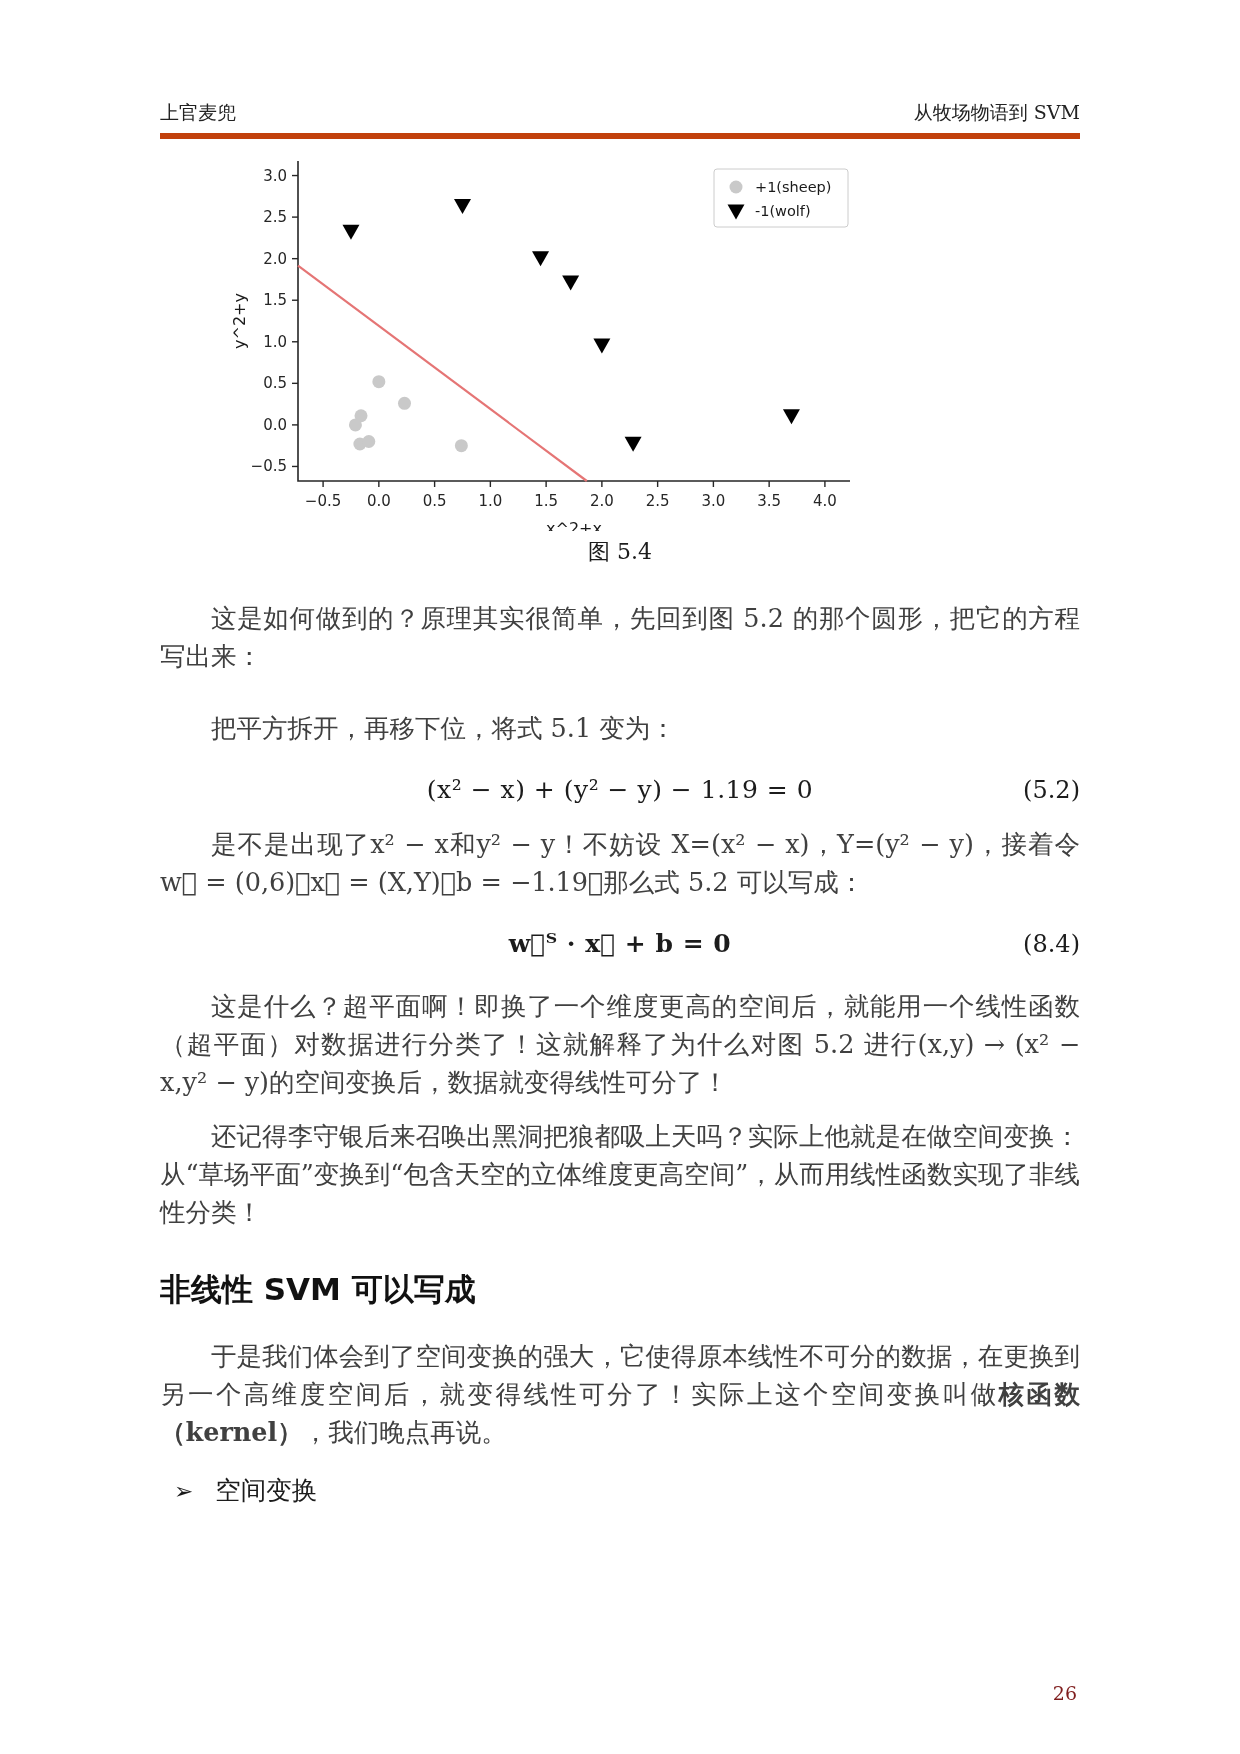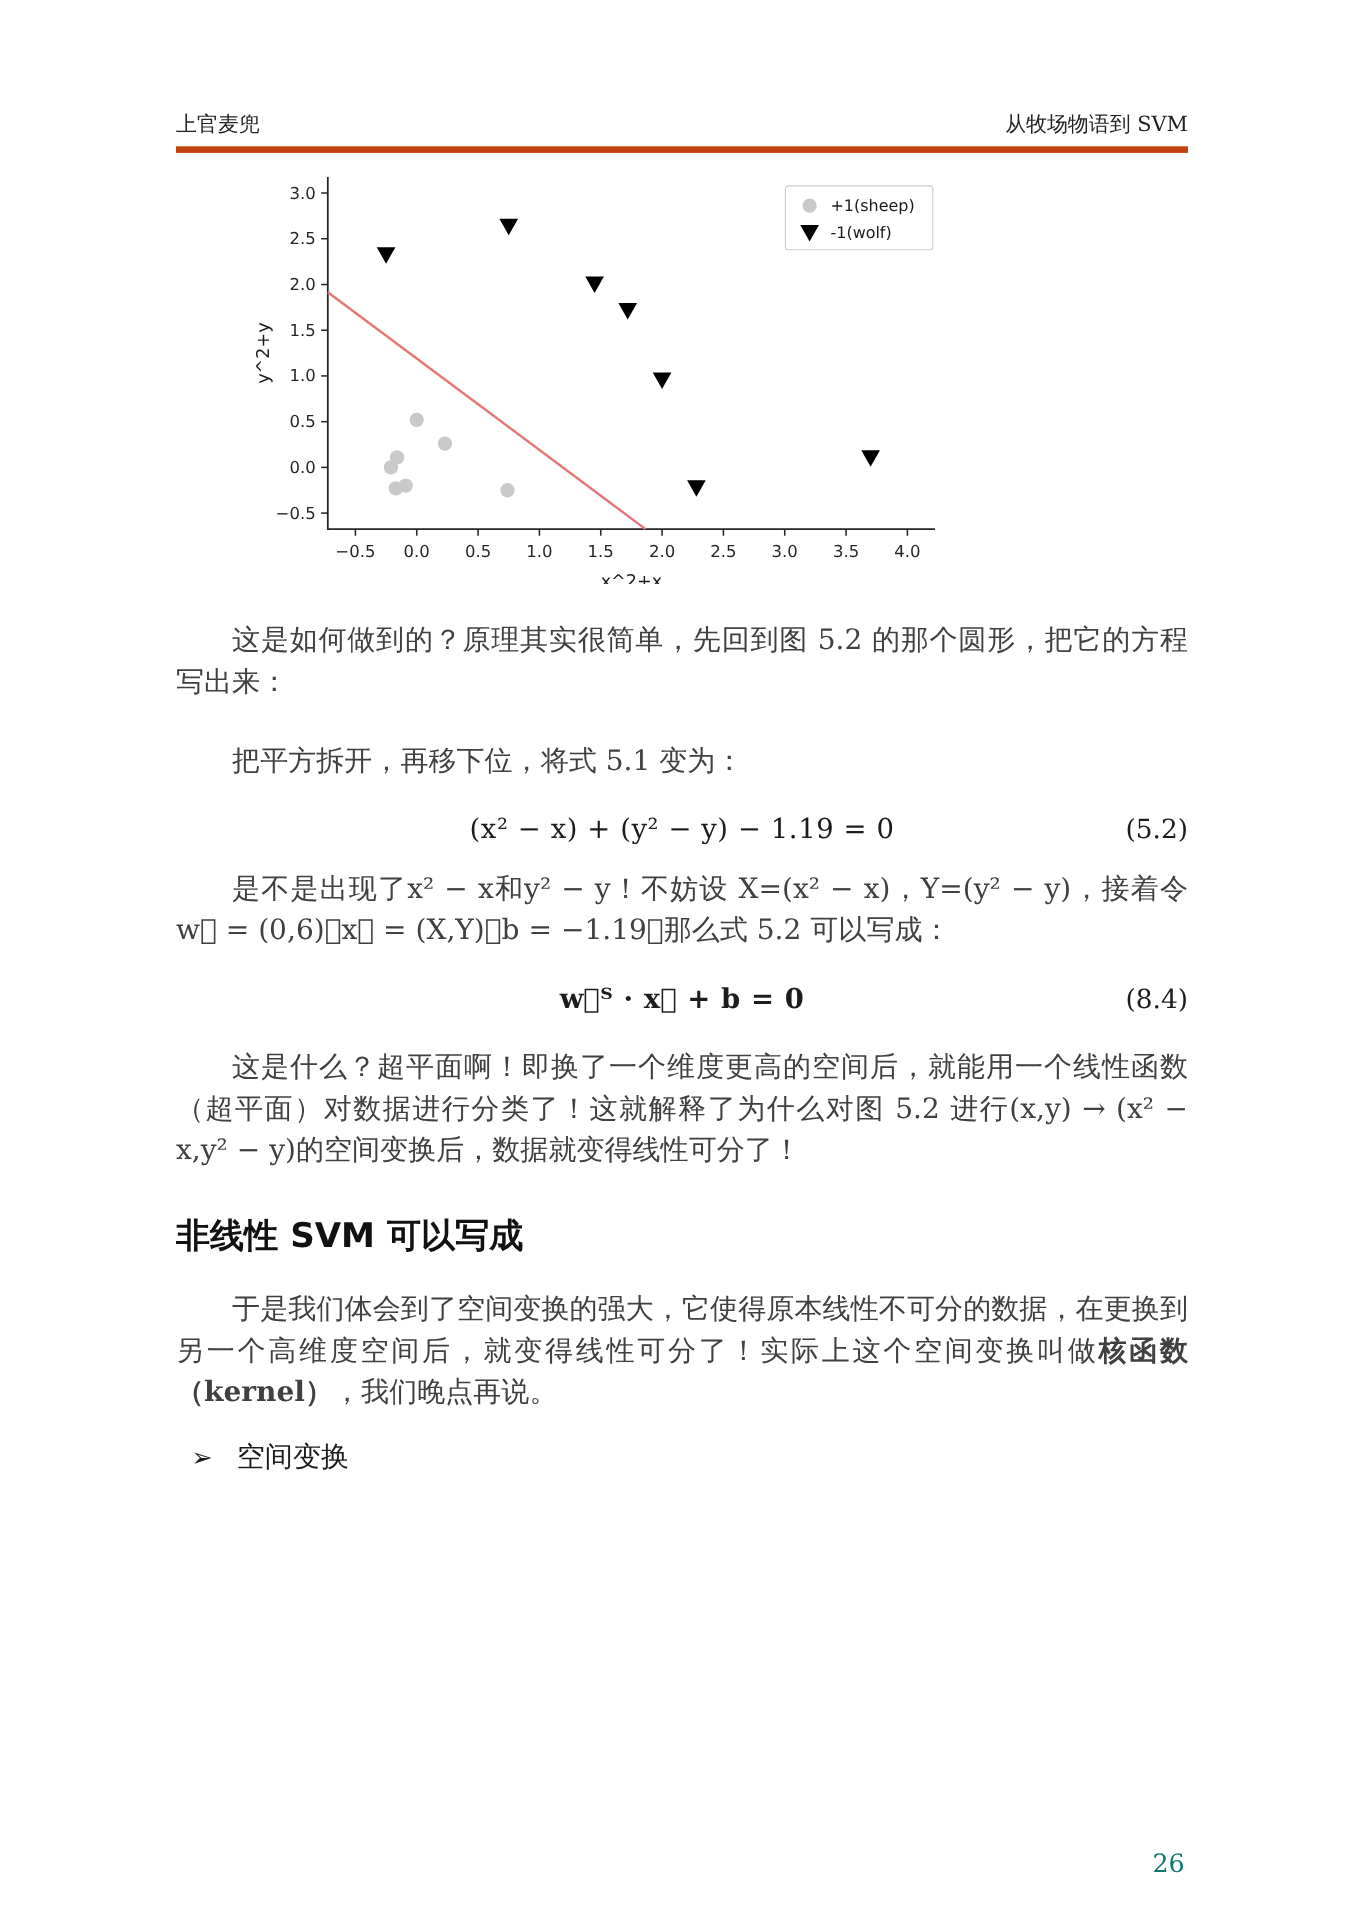--- a/index.html
+++ b/index.html
@@ -49,21 +49,21 @@
   .p5  { margin-top:16px; }
   .section-heading {
     margin-top:38px;
     font-family:"DejaVu Sans","Liberation Sans",sans-serif;
     font-weight:700; font-size:31px; color:#111;
   }
   .p6  { margin-top:26px; }
   .p7  { margin-top:14px; }
   .bullet-row { margin-top:22px; display:flex; align-items:baseline; font-size:25.5px; }
   .bullet-marker { font-family:"DejaVu Sans","Liberation Sans",sans-serif; font-size:23px; color:#1a1a1a; margin-right:22px; margin-left:14px; }
-  .page-number { position:absolute; right:163px; top:1682px; font-size:23px; color:#0f766e; }
+  .page-number { position:absolute; right:163px; top:1682px; font-size:19px; color:#7f1d1d; }
   b.kw { font-weight:700; }
 </style>
 </head>
 <body>
 
 <div class="page">
 
   <div class="doc-header">
     <span>上官麦兜</span>
     <span>从牧场物语到 SVM</span>
@@ -134,20 +134,21 @@
           <polygon points="554.9545454545455,258.25324675324674 571.9545454545455,258.25324675324674 563.4545454545455,273.25324675324674" fill="#000000"></polygon>
         </g>
         <g>
           <rect x="486" y="18" width="134" height="58" rx="3" fill="#ffffff" stroke="#cccccc" stroke-width="1"></rect>
           <circle cx="508" cy="36" r="6.5" fill="#c9c9c9"></circle>
           <text x="527" y="41" class="legendtext">+1(sheep)</text>
           <polygon points="499.5,53.5 516.5,53.5 508,68.5" fill="#000000"></polygon>
           <text x="527" y="65" class="legendtext">-1(wolf)</text>
         </g>
       </svg>
+    <div class="figure-caption">图 5.4</div>
   </div>
 
   <p class="para p1">这是如何做到的？原理其实很简单，先回到图 5.2 的那个圆形，把它的方程写出来：</p>
 
 
   <p class="para p2">把平方拆开，再移下位，将式 5.1 变为：</p>
 
   <div class="equation eq2">
     <span class="eq-formula">(x² − x) + (y² − y) − 1.19 = 0</span>
     <span class="eq-number">(5.2)</span>
@@ -155,20 +156,21 @@
 
   <p class="para p3">是不是出现了x² − x和y² − y！不妨设 X=(x² − x)，Y=(y² − y)，接着令 w⃗ = (0,6)，x⃗ = (X,Y)，b = −1.19，那么式 5.2 可以写成：</p>
 
   <div class="equation eq3">
     <span class="eq-formula">w⃗ᵀ · x⃗ + b = 0</span>
     <span class="eq-number">(8.4)</span>
   </div>
 
   <p class="para p4">这是什么？超平面啊！即换了一个维度更高的空间后，就能用一个线性函数（超平面）对数据进行分类了！这就解释了为什么对图 5.2 进行(x,y) → (x² − x,y² − y)的空间变换后，数据就变得线性可分了！</p>
 
+  <p class="para p5">还记得李守银后来召唤出黑洞把狼都吸上天吗？实际上他就是在做空间变换：从“草场平面”变换到“包含天空的立体维度更高空间”，从而用线性函数实现了非线性分类！</p>
 
   <h2 class="section-heading">非线性 SVM 可以写成</h2>
 
   <p class="para p6"><span>于是我们体会到了空间变换的强大，它使得原本线性不可分的数据，在更换到另一个高维度空间后，就变得线性可分了！实际上这个空间变换叫做</span><b class="kw">核函数（kernel）</b><span>，我们晚点再说。</span></p>
 
 
   <div class="bullet-row">
     <span class="bullet-marker">➢</span>
     <span>空间变换</span>
   </div>

